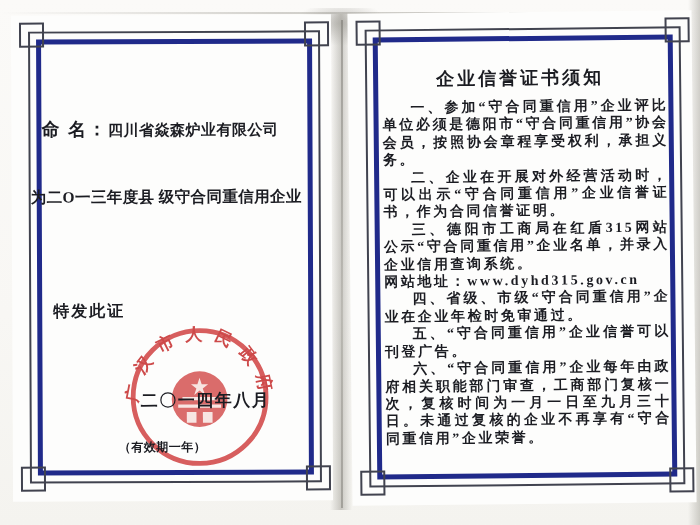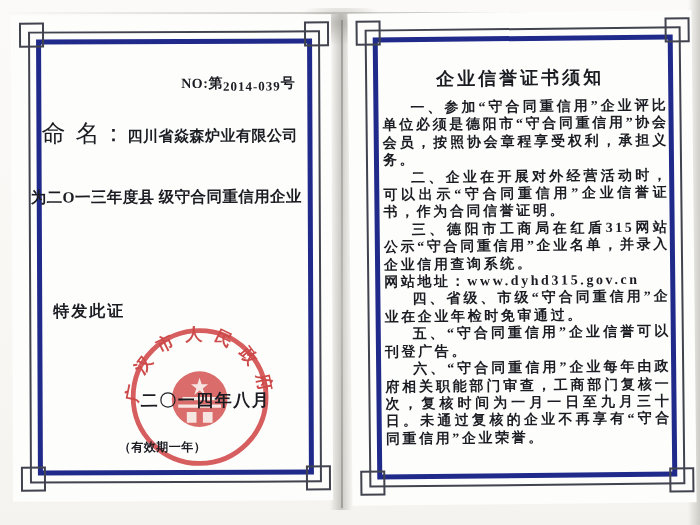--- a/index.html
+++ b/index.html
@@ -27,21 +27,21 @@
   
   .b-outer{position:absolute;inset:16px 11px 18px 17px;border:2px solid var(--thin,#41434f);}
   .b-inner{position:absolute;inset:24px 19px 26px 25px;border:5px solid var(--blue,#202a8a);}
   .corner{position:absolute;width:21px;height:21px;border:2px solid var(--thin,#41434f);background:transparent;}
   .corner.tl{top:7px;left:8px;}  .corner.tr{top:7px;right:2px;}
   .corner.bl{bottom:10px;left:8px;} .corner.br{bottom:10px;right:2px;}
   
   .no-line{position:absolute;left:170px;top:60px;font-weight:bold;font-size:14px;letter-spacing:.5px;white-space:nowrap;}
   .no-line .num{font-size:13px;position:relative;top:3px;letter-spacing:1px;}
   .name-line{position:absolute;left:30px;top:102px;white-space:nowrap;}
-  .name-label{font-weight:normal;font-size:24px;letter-spacing:2px;}
+  .name-label{font-weight:bold;font-size:18px;letter-spacing:2px;}
   .company{font-weight:bold;font-size:15px;font-family:Liberation Sans, sans-serif;letter-spacing:.5px;}
   .award{position:absolute;left:19px;top:172px;width:282px;font-weight:bold;font-size:15.5px;letter-spacing:.4px;white-space:nowrap;}
   .issue{position:absolute;left:41px;top:286px;font-weight:bold;font-size:16px;letter-spacing:2px;}
   .seal{position:absolute;left:112px;top:305px;width:150px;height:150px;opacity:.88;}
   .date-line{position:absolute;left:128px;top:374px;font-weight:bold;font-size:17px;letter-spacing:1.5px;white-space:nowrap;}
   .validity{position:absolute;left:106px;top:424px;font-weight:bold;font-size:12px;letter-spacing:.5px;white-space:nowrap;}
   
   .notice-title{position:absolute;left:0;top:54px;width:100%;text-align:center;font-weight:bold;font-size:18px;letter-spacing:3px;}
   .notice-body{position:absolute;left:34px;top:86px;width:286px;}
   .np{margin:0;font-weight:bold;font-size:14px;line-height:17.4px;letter-spacing:2.6px;text-align:justify;}
@@ -59,21 +59,20 @@
   <div class="right-edge"></div>
 
   <div class="page left">
     <div class="b-outer"></div>
     <div class="b-inner"></div>
     <div class="corner tl"></div>
     <div class="corner tr"></div>
     <div class="corner bl"></div>
     <div class="corner br"></div>
 
-    <div class="no-line"><span>NO:第</span><span class="num">2014-039</span><span>号</span></div>
 
     <div class="name-line"><span class="name-label">命 名：</span><span class="company">四川省焱森炉业有限公司</span></div>
 
     <div class="award">为二O一三年度县 级守合同重信用企业</div>
 
     <div class="issue">特发此证</div>
 
     <svg class="seal" viewBox="0 0 140 140">
       <circle cx="70" cy="72" r="62" fill="none" stroke="#cd3434" stroke-width="4.5" opacity=".9"></circle>
       <defs>

